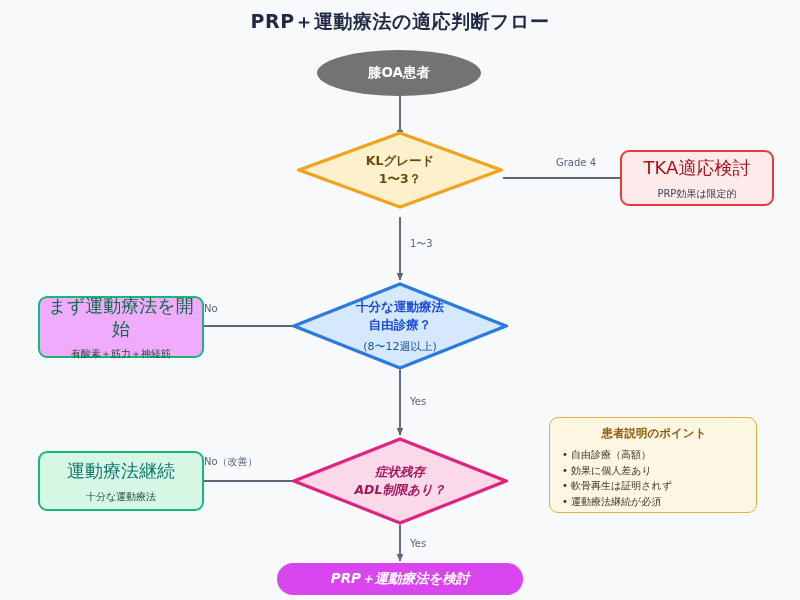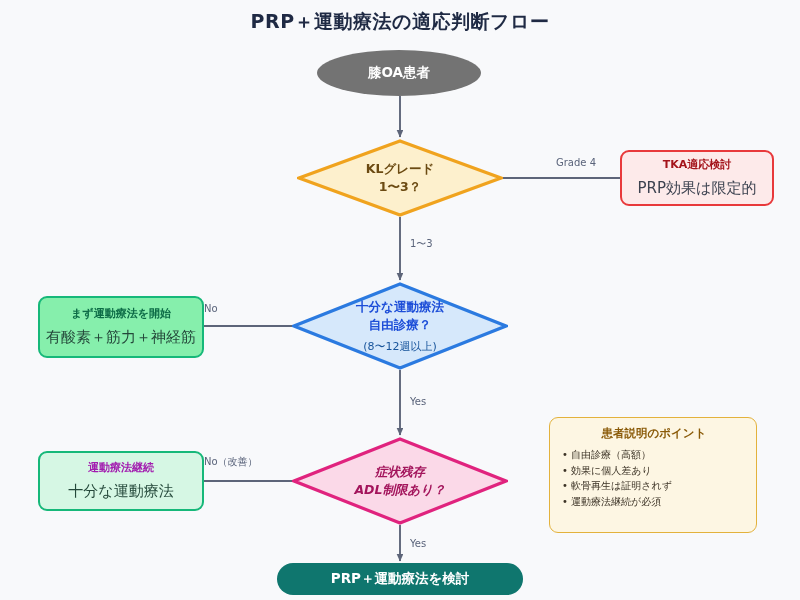--- a/index.html
+++ b/index.html
@@ -97,100 +97,101 @@
     font-size: 12.5px;
     font-weight: bold;
     line-height: 1.45;
   }
   .d-sub {
     font-size: 11px;
     margin-top: 5px;
     font-weight: normal;
   }
 
-  #node-kl      { left: 297px; top: 139px; width: 206px; height: 78px; }
+  #node-kl      { left: 297px; top: 131px; width: 206px; height: 78px; }
   #node-kl .d-main { color: #6b4a12; }
 
   #node-exercise { left: 292px; top: 282px; width: 216px; height: 88px; }
   #node-exercise .d-main { color: #1d4ed8; }
   #node-exercise .d-sub  { color: #17549b; }
 
   #node-symptom  { left: 292px; top: 437px; width: 216px; height: 88px; font-style: italic; }
   #node-symptom .d-main { color: #a3155c; }
 
   
   .rbox {
     border-radius: 9px;
     border-width: 2px;
     border-style: solid;
   }
   .b-title {
-    font-size: 11px;
-    font-weight: bold;
+    font-size: 18px;
+    font-weight: normal;
     line-height: 1.3;
   }
   .b-sub {
-    font-size: 15px;
+    font-size: 10px;
     margin-top: 7px;
     line-height: 1.3;
   }
 
   #node-tka {
     left: 620px;
     top: 150px;
     width: 154px;
     height: 56px;
     background: #fdeaea;
     border-color: #e8393b;
   }
   #node-tka .b-title { color: #a4141b; }
   #node-tka .b-sub   { color: #3c4250; }
 
   #node-startex {
     left: 38px;
     top: 296px;
     width: 166px;
     height: 62px;
-    background: #86efac;
+    background: #f0abfc;
     border-color: #16b879;
   }
   #node-startex .b-title { color: #0c6b46; }
   #node-startex .b-sub   { color: #24483a; }
 
   #node-continue {
     left: 38px;
     top: 451px;
     width: 166px;
     height: 60px;
     background: #d6f7e4;
     border-color: #16b879;
   }
-  #node-continue .b-title { color: #a21caf; }
+  #node-continue .b-title { color: #0f766e; }
   #node-continue .b-sub   { color: #24483a; }
 
   
   #node-end {
     left: 277px;
     top: 563px;
     width: 246px;
     height: 32px;
-    background: #0f766e;
+    background: #d946ef;
     border-radius: 16px;
     color: #ffffff;
     font-size: 13.5px;
     font-weight: bold;
+    font-style: italic;
   }
 
   
   #node-notes {
     position: absolute;
     left: 549px;
     top: 417px;
     width: 208px;
-    height: 116px;
+    height: 96px;
     box-sizing: border-box;
     background: #fdf6e3;
     border: 1.6px solid #e3b23c;
     border-radius: 9px;
     padding: 8px 10px 6px 12px;
     z-index: 2;
   }
   #notes-title {
     text-align: center;
     font-size: 11.5px;

